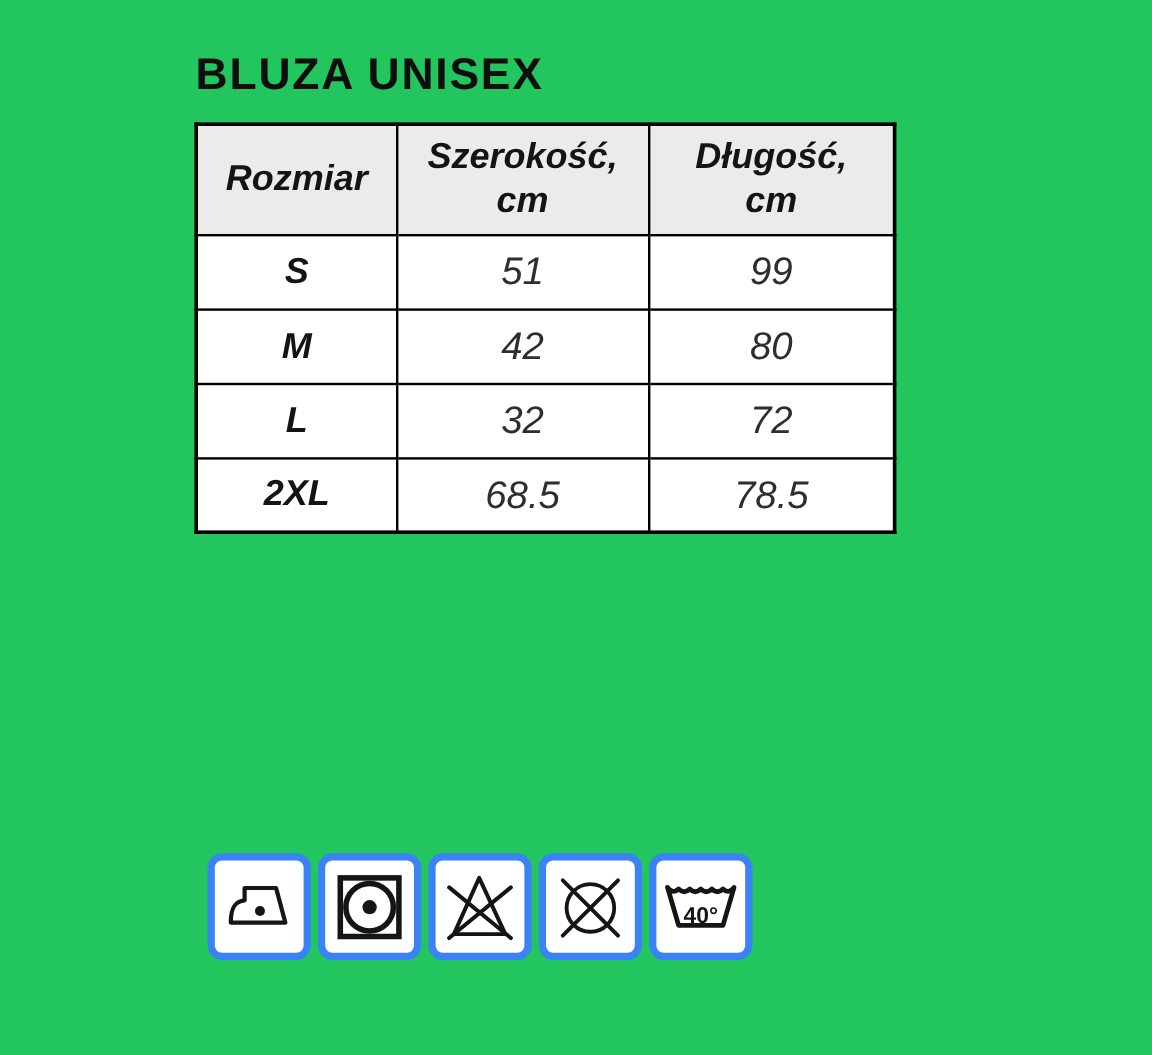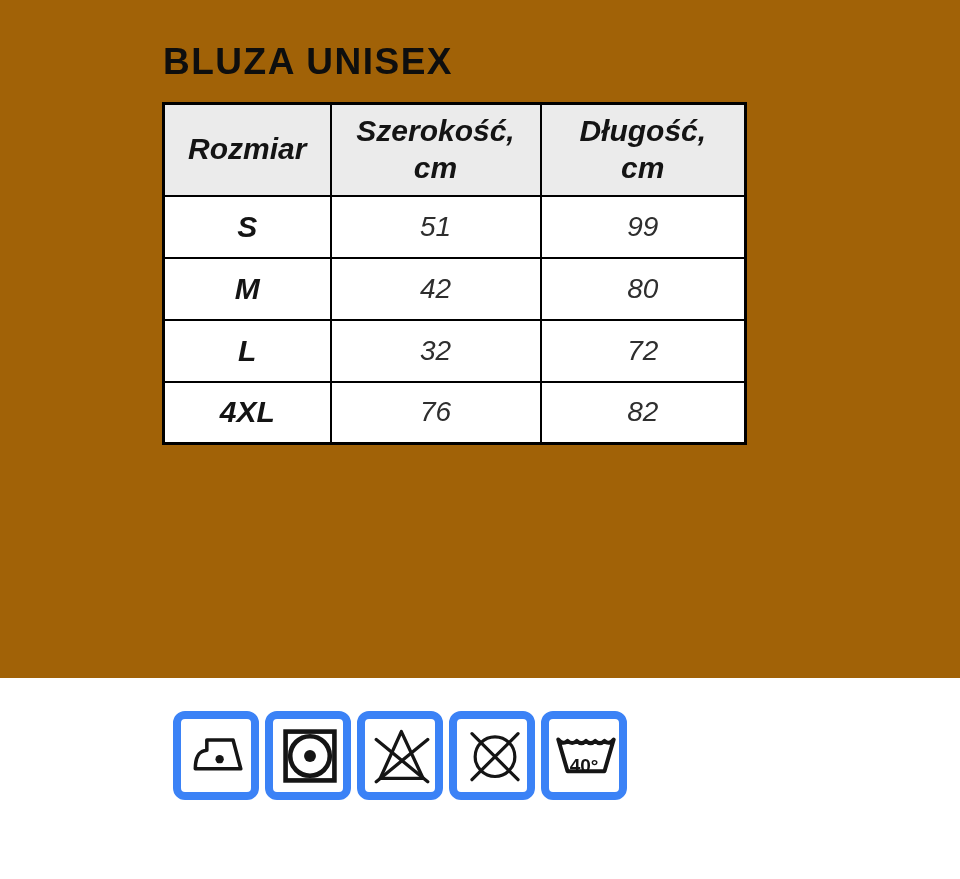--- a/index.html
+++ b/index.html
@@ -3,21 +3,21 @@
 <meta charset="utf-8">
 <style>
   * { margin: 0; padding: 0; box-sizing: border-box; }
   html, body { background: #ffffff; }
   body {
     width: 960px; height: 879px;
     font-family: "Liberation Sans", sans-serif;
     position: relative;
     overflow: hidden;
   }
-  .canvas { position: absolute; left: 0; top: 0; width: 960px; height: 678px; background: #a16207; }
+  .canvas { position: absolute; left: 0; top: 0; width: 960px; height: 879px; background: #22c55e; }
 
   .page-title {
     position: absolute;
     left: 163px; top: 41px;
     font-size: 37px;
     font-weight: bold;
     letter-spacing: 1.5px;
     color: #0e0e0e;
     white-space: nowrap;
   }
@@ -54,38 +54,38 @@
   .h-line:empty { display: none; }
 
   .size-table tbody td { height: 62px; }
   td.cell-size {
     font-weight: bold;
     font-size: 30px;
     color: #141414;
   }
   td.cell-num {
     font-weight: normal;
-    font-size: 28px;
+    font-size: 32px;
     color: #2e2e2e;
   }
 
   .care-icons {
     position: absolute;
     left: 173px; top: 711px;
     display: flex;
     gap: 6px;
   }
   .care-icon {
     width: 86px; height: 89px;
     background: #ffffff;
-    border: 8px solid #3b82f6;
+    border: 6px solid #3b82f6;
     border-radius: 12px;
     display: flex;
     align-items: center;
-    justify-content: flex-end;
+    justify-content: center;
     position: relative;
   }
   .care-icon svg { display: block; }
   .wash-temp {
     position: absolute;
     left: 0; right: 0;
     top: 36px;
     text-align: center;
     font-size: 19px;
     font-weight: bold;
@@ -132,23 +132,23 @@
         <td class="cell-size">M</td>
         <td class="cell-num">42</td>
         <td class="cell-num">80</td>
       </tr>
       <tr>
         <td class="cell-size">L</td>
         <td class="cell-num">32</td>
         <td class="cell-num">72</td>
       </tr>
       <tr>
-        <td class="cell-size">4XL</td>
-        <td class="cell-num">76</td>
-        <td class="cell-num">82</td>
+        <td class="cell-size">2XL</td>
+        <td class="cell-num">68.5</td>
+        <td class="cell-num">78.5</td>
       </tr>
     </tbody>
   </table>
 
   <div class="care-icons">
 
     <div class="care-icon">
       <svg width="64" height="64" viewBox="0 0 100 100">
         <path d="M31 25 H72 L84 70 H13 C13 50 19 42 31 41 Z" fill="none" stroke="#151515" stroke-width="5.5" stroke-linejoin="round"></path>
         <circle cx="51" cy="55" r="6.5" fill="#151515"></circle>

